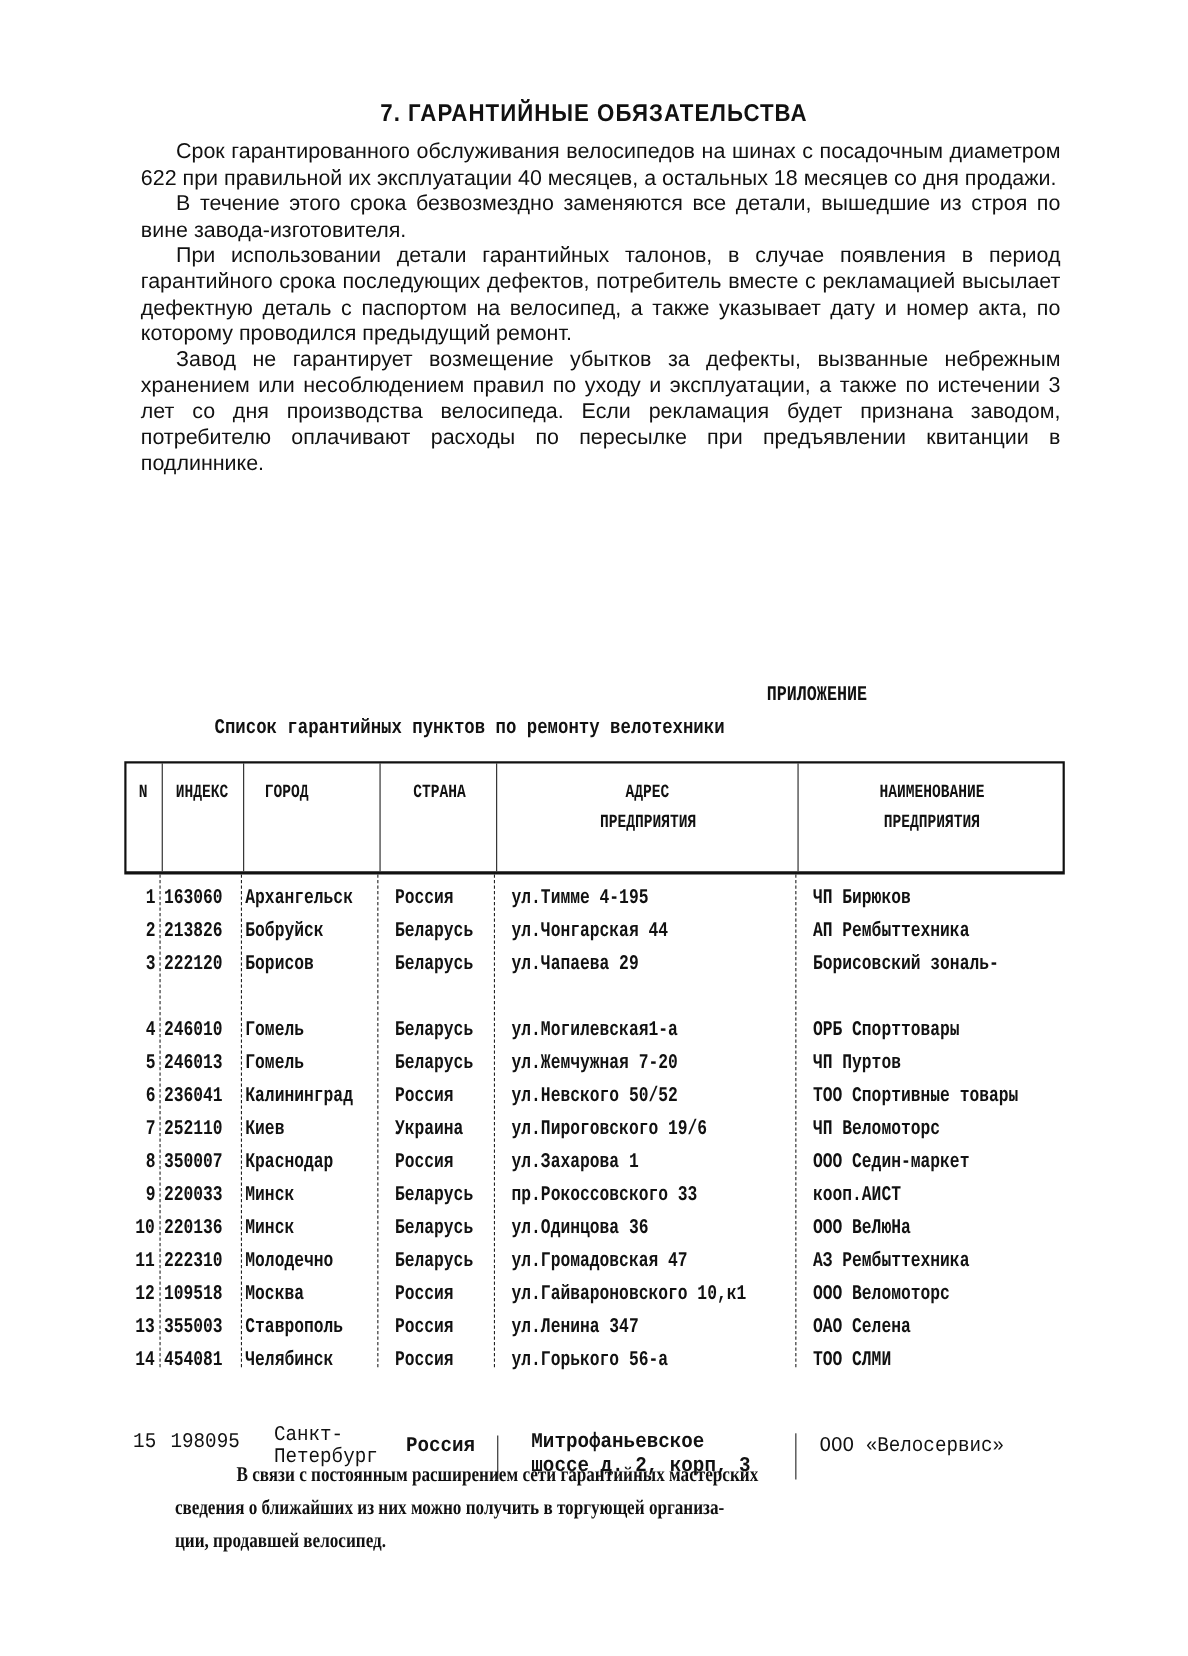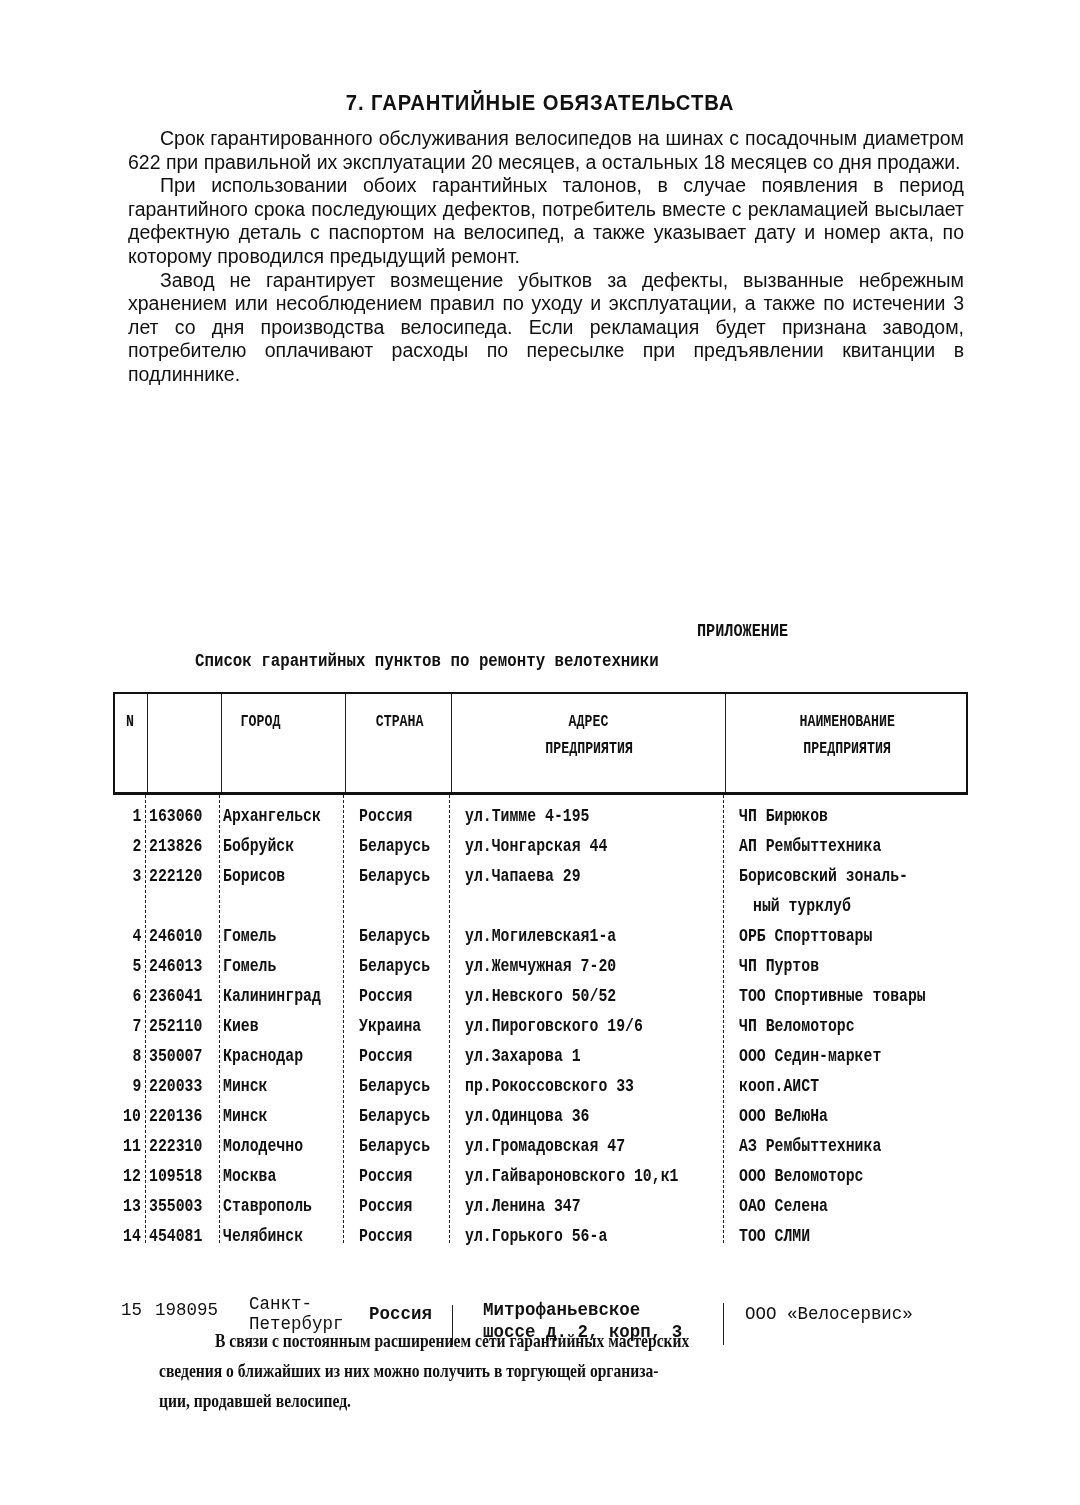--- a/index.html
+++ b/index.html
@@ -75,31 +75,33 @@
       font-weight: bold; font-size: 19px; line-height: 30px;
     }
     .footnote .ln { white-space: nowrap; transform: scaleX(0.82); transform-origin: left top; }
   </style>
 </head>
 <body>
 
 <div class="title">7. ГАРАНТИЙНЫЕ ОБЯЗАТЕЛЬСТВА</div>
 
 <div class="body-text">
-  <p>Срок гарантированного обслуживания велосипедов на шинах с посадочным диаметром 622 при правильной их эксплуатации 20 месяцев, а остальных 18 месяцев со дня продажи.</p>
-  <p>При использовании обоих гарантийных талонов, в случае появления в период гарантийного срока последующих дефектов, потребитель вместе с рекламацией высылает дефектную деталь с паспортом на велосипед, а также указывает дату и номер акта, по которому проводился предыдущий ремонт.</p>
+  <p>Срок гарантированного обслуживания велосипедов на шинах с посадочным диаметром 622 при правильной их эксплуатации 40 месяцев, а остальных 18 месяцев со дня продажи.</p>
+  <p>В течение этого срока безвозмездно заменяются все детали, вышедшие из строя по вине завода-изготовителя.</p>
+  <p>При использовании детали гарантийных талонов, в случае появления в период гарантийного срока последующих дефектов, потребитель вместе с рекламацией высылает дефектную деталь с паспортом на велосипед, а также указывает дату и номер акта, по которому проводился предыдущий ремонт.</p>
   <p>Завод не гарантирует возмещение убытков за дефекты, вызванные небрежным хранением или несоблюдением правил по уходу и эксплуатации, а также по истечении 3 лет со дня производства велосипеда. Если рекламация будет признана заводом, потребителю оплачивают расходы по пересылке при предъявлении квитанции в подлиннике.</p>
 </div>
 
 <div class="appendix-label">ПРИЛОЖЕНИЕ</div>
 <div class="appendix-subtitle">Список гарантийных пунктов по ремонту велотехники</div>
 
 <div class="tbl">
   <div class="tbl-head">
     <div class="hcell" style="left:0;width:30px;"><span>N</span></div>
+    <div class="hcell" style="left:32px;width:74px;"><span>ИНДЕКС</span></div>
     <div class="hcell" style="left:230px;width:110px;"><span>СТРАНА</span></div>
     <div class="hcell" style="left:106px;width:110px;text-align:left;padding-left:14px;"><span>ГОРОД</span></div>
     <div class="hcell" style="left:336px;width:276px;">
       <span>АДРЕС</span><br><span>ПРЕДПРИЯТИЯ</span>
     </div>
     <div class="hcell" style="left:612px;width:240px;">
       <span>НАИМЕНОВАНИЕ</span><br><span>ПРЕДПРИЯТИЯ</span>
     </div>
     <div class="vline solid" style="left:32px;top:0;bottom:0;"></div>
     <div class="vline solid" style="left:106px;top:0;bottom:0;"></div>
@@ -131,23 +133,20 @@
         <div class="c" style="left: 626px;">АП Рембыттехника</div>
       </div>
       <div class="row" style="top: 66px;">
         <div class="c num" style="right: 827px;">3</div>
         <div class="c" style="left: 36px;">222120</div>
         <div class="c" style="left: 110px;">Борисов</div>
         <div class="c" style="left: 246px;">Беларусь</div>
         <div class="c" style="left: 352px;">ул.Чапаева 29</div>
         <div class="c" style="left: 626px;">Борисовский зональ-</div>
       </div>
-      <div class="row" style="top: 96px;">
-        <div class="c" style="left: 640px;">ный турклуб</div>
-      </div>
       <div class="row" style="top: 126px;">
         <div class="c num" style="right: 827px;">4</div>
         <div class="c" style="left: 36px;">246010</div>
         <div class="c" style="left: 110px;">Гомель</div>
         <div class="c" style="left: 246px;">Беларусь</div>
         <div class="c" style="left: 352px;">ул.Могилевская1-а</div>
         <div class="c" style="left: 626px;">ОРБ Спорттовары</div>
       </div>
       <div class="row" style="top: 156px;">
         <div class="c num" style="right: 827px;">5</div>

